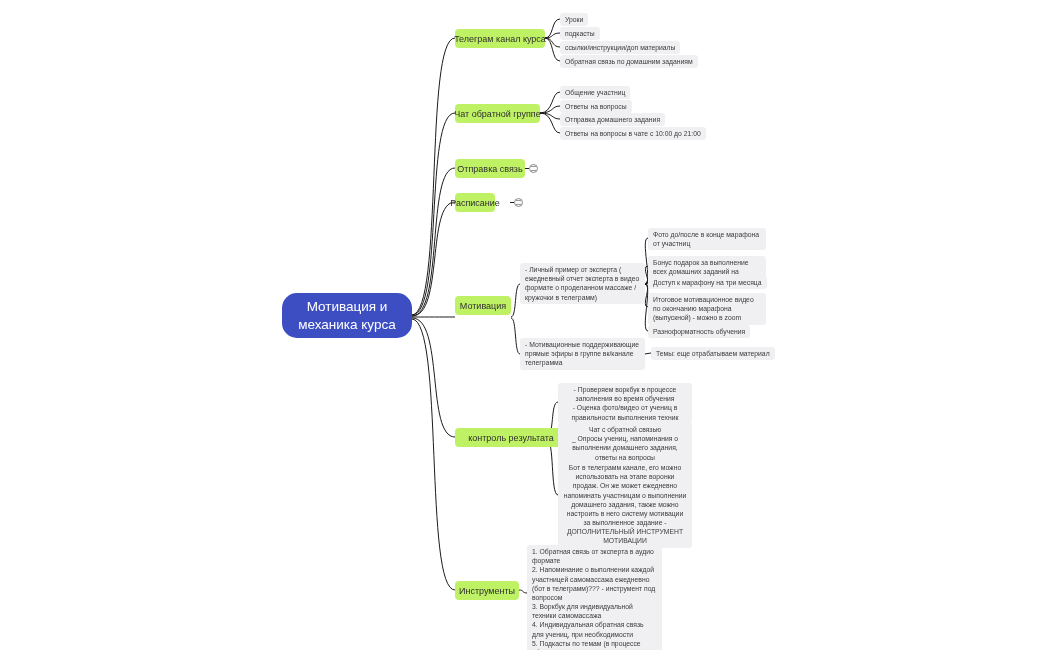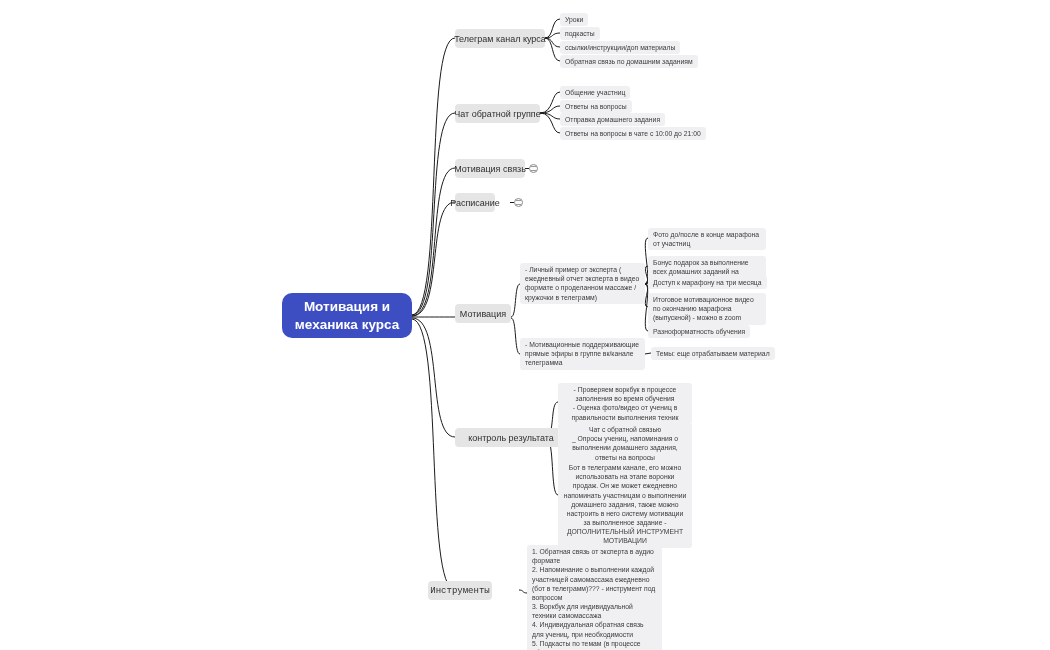--- a/index.html
+++ b/index.html
@@ -1,22 +1,22 @@
 <!DOCTYPE html>
 <html><head>
 <meta charset="utf-8">
 <style>
   html,body{margin:0;padding:0;background:#ffffff;}
   #canvas{position:relative;width:1050px;height:650px;background:#ffffff;overflow:hidden;
           font-family:"Liberation Sans", sans-serif;}
   #wires{position:absolute;left:0;top:0;z-index:0;pointer-events:none;}
-  .node{position:absolute;z-index:1;box-sizing:border-box;border-radius:4px;background:#e5e5e5;
+  .node{position:absolute;z-index:1;box-sizing:border-box;border-radius:4px;background:#bef264;
         color:#2f2f2f;display:flex;align-items:center;justify-content:center;white-space:nowrap;}
   .root{left:282px;top:293px;width:130px;height:45px;background:#3d4ec2;color:#ffffff;
-        border-radius:10px;font-size:13.5px;font-weight:700;text-align:center;line-height:1.3;
+        border-radius:15px;font-size:13.5px;font-weight:400;text-align:center;line-height:1.3;
         white-space:normal;}
   .branch{height:19px;font-size:9px;}
   .leaf{z-index:1;position:absolute;box-sizing:border-box;background:#f0f0f2;color:#3b3b3b;
         font-size:6.8px;line-height:1.35;border-radius:3px;padding:2px 5px;}
   .nowrapleaf{white-space:nowrap;display:inline-block;}
   .wrapleaf{white-space:normal;}
   .preleaf{white-space:pre-line;}
   .centerleaf{text-align:center;}
   .badge{position:absolute;z-index:1;width:9px;height:9px;border:1px solid #8b8b8b;border-radius:50%;
          box-sizing:border-box;background:#fbfbfb;display:flex;align-items:center;justify-content:center;}
@@ -67,25 +67,25 @@
       <path d="M546,438 C555,438 550,495 558,495"></path>
 
       <path d="M519,590 C524,590 522,593 527,593"></path>
     </g>
   </svg>
 
   <div class="node root">Мотивация и механика курса</div>
 
   <div class="node branch" style="left:455px;top:29px;width:90px;">Телеграм канал курса</div>
   <div class="node branch" style="left:455px;top:104px;width:85px;">Чат обратной группе</div>
-  <div class="node branch" style="left:455px;top:159px;width:70px;">Мотивация связь</div>
+  <div class="node branch" style="left:455px;top:159px;width:70px;">Отправка связь</div>
   <div class="node branch" style="left:455px;top:193px;width:40px;">Расписание</div>
-  <div class="node branch" style="left:455px;top:304px;width:56px;">Мотивация</div>
+  <div class="node branch" style="left:455px;top:296px;width:56px;">Мотивация</div>
   <div class="node branch" style="left:455px;top:428px;width:112px;">контроль результата</div>
-  <div class="node branch" style="left:428px;top:581px;width:64px;font-family:Liberation Mono, monospace;">Инструменты</div>
+  <div class="node branch" style="left:455px;top:581px;width:64px;">Инструменты</div>
 
   <div class="badge" style="left:529px;top:164px;">
       <span></span>
     </div>
   <div class="badge" style="left:514px;top:198px;">
       <span></span>
     </div>
 
   <div class="leaf nowrapleaf" style="left:560px;top:13px;">Уроки</div>
   <div class="leaf nowrapleaf" style="left:560px;top:27px;">подкасты</div>

